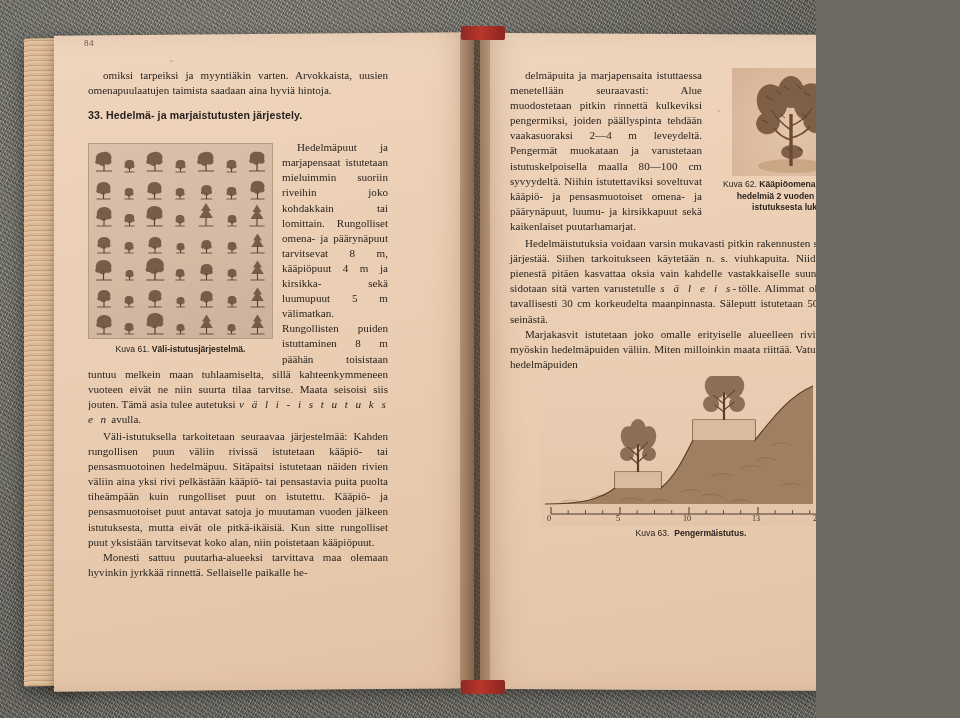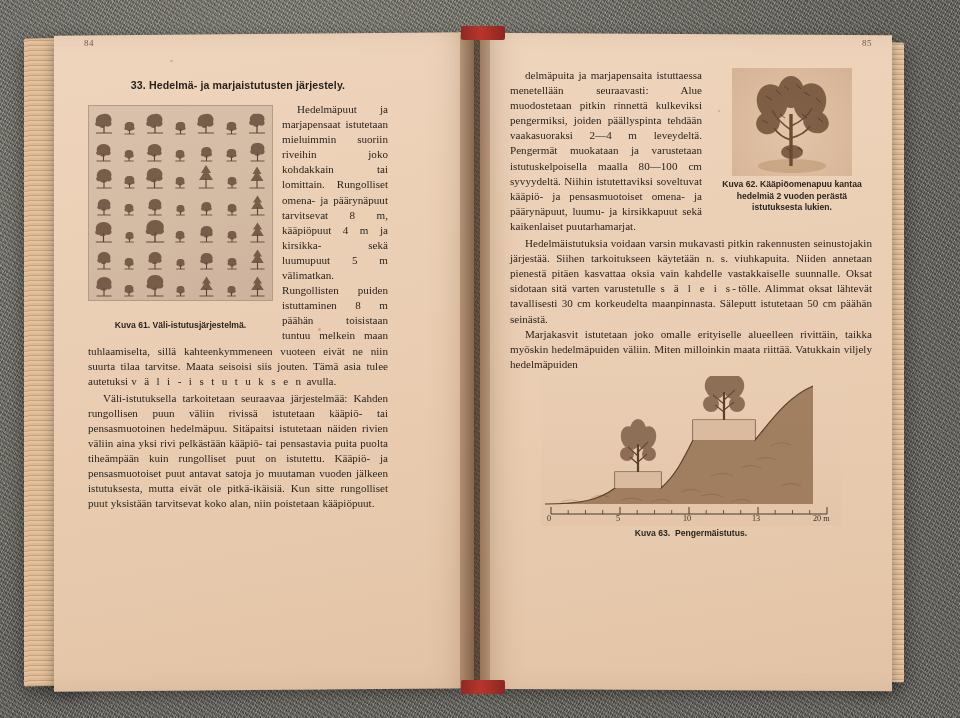--- a/index.html
+++ b/index.html
@@ -1,21 +1,21 @@
 <!DOCTYPE html>
 <html><head>
 <meta charset="utf-8">
 <style>
   html,body{margin:0;padding:0;}
   body{
     width:960px;height:718px;overflow:hidden;
     font-family:"Liberation Serif", serif;
     background:#6d6a62;
   }
-  #scene{position:relative;width:960px;height:718px;overflow:hidden;}
+  #scene{position:relative;width:816px;height:718px;overflow:hidden;}
 
   
   .carpet{
     position:absolute;inset:0;
     background-color:#7d7b72;
     background-image:
       repeating-linear-gradient(118deg, rgba(255,255,255,.13) 0 1px, rgba(0,0,0,.16) 1px 2px, rgba(255,255,255,.05) 2px 3px, rgba(0,0,0,.05) 3px 5px),
       repeating-linear-gradient(31deg, rgba(255,255,255,.11) 0 1px, rgba(0,0,0,.14) 1px 3px, rgba(255,255,255,.04) 3px 4px),
       repeating-linear-gradient(74deg, rgba(0,0,0,.10) 0 2px, rgba(255,255,255,.07) 2px 3px),
       radial-gradient(circle at 30% 20%, #8b897f 0%, #6a6860 70%);
@@ -78,30 +78,30 @@
   p.body{
     margin:0 0 0 0;
     font-size:11.1px;line-height:15.1px;
     text-align:justify;
     text-indent:15px;
     word-spacing:.3px;
   }
   .heading{
     font-family:"Liberation Sans", sans-serif;
     font-weight:bold;font-size:10.6px;
-    text-align:center;margin:11px 0 11px 0;color:#241f1b;
+    text-align:left;margin:11px 0 19px 0;color:#241f1b;
     letter-spacing:.1px;
   }
   .caption{
     font-family:"Liberation Sans", sans-serif;
     font-size:8.6px;font-weight:bold;color:#2b241e;
     text-align:center;line-height:11.5px;
   }
-  .caption .lbl{font-weight:bold;}
-  .spaced{letter-spacing:2.2px;}
+  .caption .lbl{font-weight:normal;}
+  .spaced{letter-spacing:2.2px;font-style:italic;}
 
   
   .lp{position:absolute;left:70px;top:52px;width:300px;}
   .rp{position:absolute;left:492px;top:52px;width:362px;}
 
   .figwrap{float:left;width:185px;margin:3px 9px 2px 0;}
   .colbreak{overflow:hidden;}
 
   
   .fig61{
@@ -128,21 +128,21 @@
   
   .fig63{
     width:300px;height:150px;margin:4px auto 0 auto;position:relative;
     background:linear-gradient(180deg,#e9cdb3,#e4c5aa);
   }
   .axis-lbl{
     position:absolute;font-family:"Liberation Serif",serif;
     font-size:8.2px;color:#3a302a;
   }
 
-  .fig-cap61{width:185px;margin-top:19px;}
+  .fig-cap61{width:185px;margin-top:5px;}
   .fig-cap62{width:150px;}
   .fig-cap63{width:300px;margin:2px auto 0 auto;}
 
   
   .speck{position:absolute;border-radius:50%;background:rgba(120,80,45,.30);}
 </style>
 </head>
 <body>
 
 <div id="scene">
@@ -159,20 +159,21 @@
     <div class="leaf leaf-right"></div>
 
     <div class="gutter"></div>
     <div class="bind bind-top"></div>
     <div class="bind bind-bot"></div>
 
     <div class="content lp">
 
       <div class="page-no" style="left:-4px;top:-30px;">84</div>
 
+      <p class="body">omiksi tarpeiksi ja myyntiäkin varten. Arvokkaista, uusien omenapuulaatujen taimista saadaan aina hyviä hintoja.</p>
 
       <div class="heading">33.  Hedelmä- ja marjaistutusten järjestely.</div>
 
       <div class="colbreak">
         <div class="figwrap">
 
           <div class="fig61">
 
             <svg class="t" width="22" height="25" viewBox="0 0 22 25">
                 <g fill="#6b4b34">
@@ -529,20 +530,21 @@
             <span class="lbl">Kuva 61.</span>
             <span>Väli-istutusjärjestelmä.</span>
           </div>
         </div>
 
         <p class="body"><span>Hedelmäpuut ja marjapensaat istutetaan mieluimmin suoriin riveihin joko kohdakkain tai lomittain. Rungolliset omena- ja päärynäpuut tarvitsevat 8 m, kääpiöpuut 4 m ja kirsikka- sekä luumupuut 5 m välimatkan. Rungollisten puiden istuttaminen 8 m päähän toisistaan tuntuu melkein maan tuhlaamiselta, sillä kahteenkymmeneen vuoteen eivät ne niin suurta tilaa tarvitse. Maata seisoisi siis jouten. Tämä asia tulee autetuksi</span> <span class="spaced">v ä l i - i s t u t u k s e n</span> <span>avulla.</span></p>
       </div>
 
       <p class="body" style="margin-top:2px;">Väli-istutuksella tarkoitetaan seuraavaa järjestelmää: Kahden rungollisen puun väliin rivissä istutetaan kääpiö- tai pensasmuotoinen hedelmäpuu. Sitäpaitsi istutetaan näiden rivien väliin aina yksi rivi pelkästään kääpiö- tai pensastavia puita puolta tiheämpään kuin rungolliset puut on istutettu. Kääpiö- ja pensasmuotoiset puut antavat satoja jo muutaman vuoden jälkeen istutuksesta, mutta eivät ole pitkä-ikäisiä. Kun sitte rungolliset puut yksistään tarvitsevat koko alan, niin poistetaan kääpiöpuut.</p>
 
+      <p class="body">Monesti sattuu puutarha-alueeksi tarvittava maa olemaan hyvinkin jyrkkää rinnettä. Sellaiselle paikalle he-</p>
     </div>
 
     <div class="content rp">
 
       <div class="page-no" style="right:0;top:-30px;padding-left:37px;">85</div>
 
       <div class="colbreak">
         <div style="float:right;width:160px;margin:0 0 4px 10px;">
           <div class="fig62">
             <svg width="120" height="108" viewBox="0 0 120 108">

